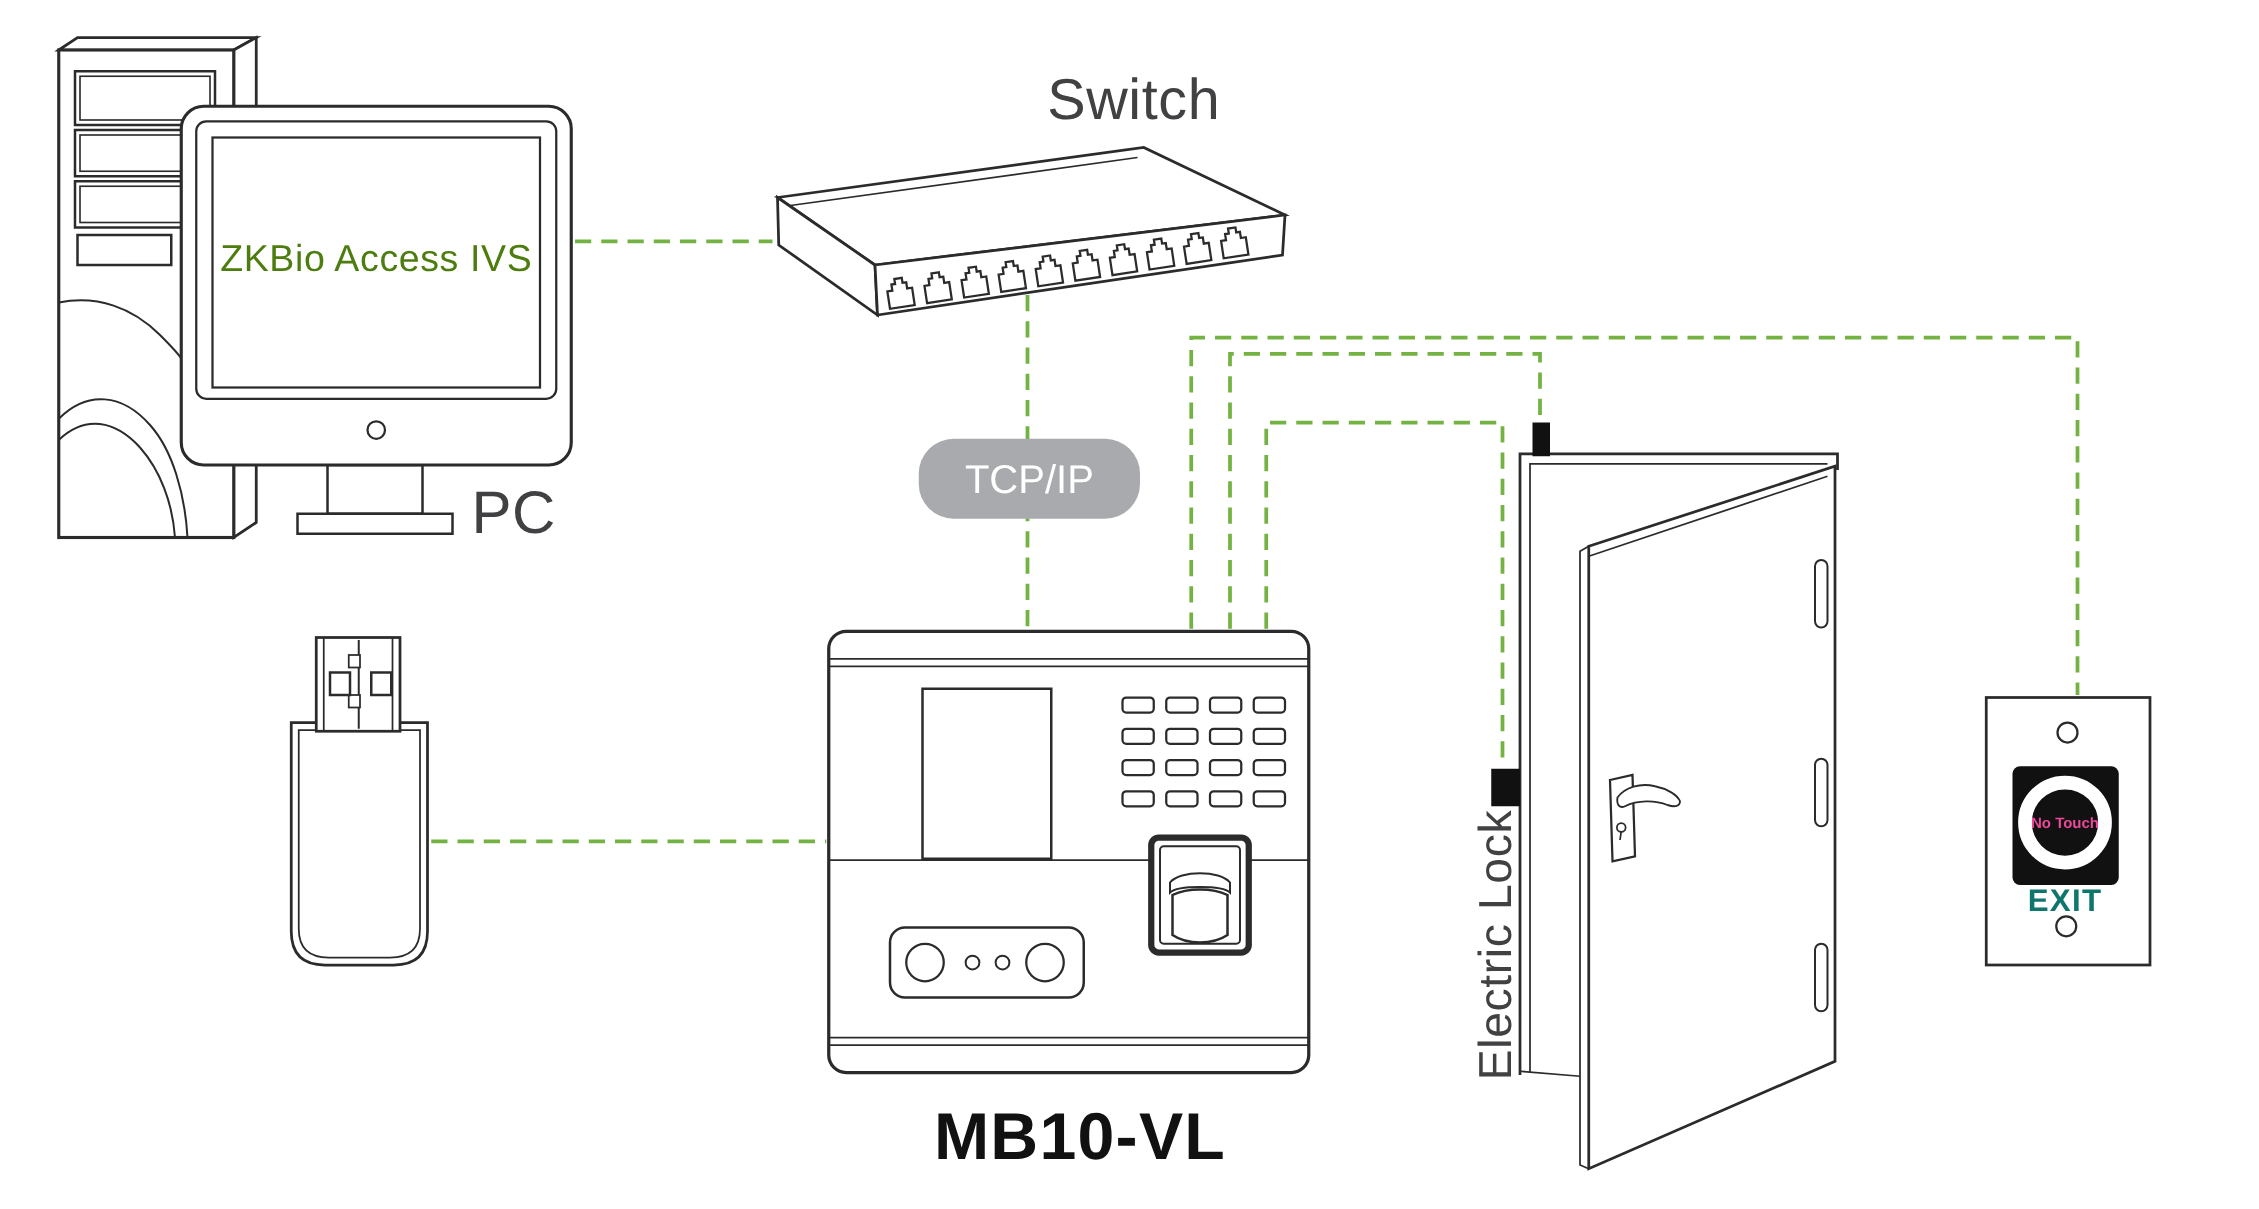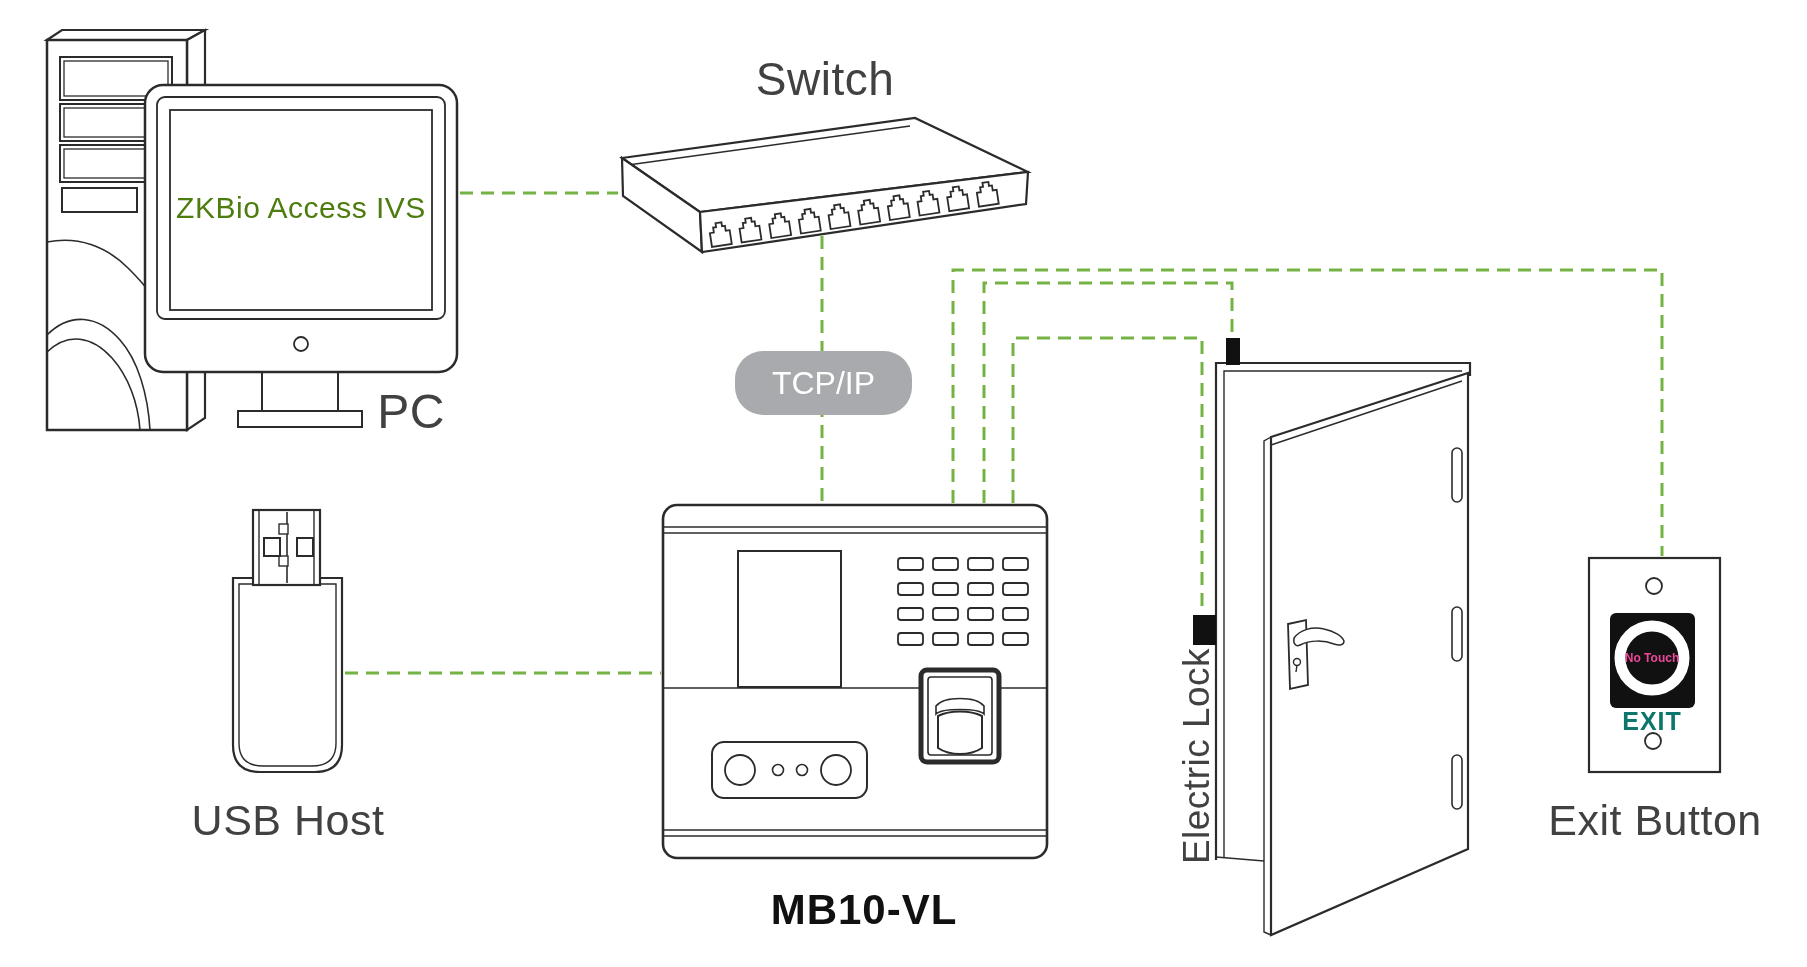--- a/index.html
+++ b/index.html
@@ -20,21 +20,21 @@
     transform:translate(-50%,-50%);
     letter-spacing:0.5px;
   }
   .screen-text{font-size:30px;color:#4d7c0f;}
   .pc-label{font-size:48px;}
   .switch-label{font-size:46px;}
   .usb-label{font-size:43px;}
   .door-sensor-label{font-size:37px;transform:translate(0,-50%);}
   .exit-button-label{font-size:43px;}
   .electric-lock-label{font-size:37px;transform:translate(-50%,-50%) rotate(-90deg);}
-  .mb10-label{font-size:42px;font-weight:700;color:#111111;letter-spacing:1px;}
+  .mb10-label{font-size:53px;font-weight:700;color:#111111;letter-spacing:1px;}
   .tcpip-pill{
     position:absolute;z-index:2;
     left:735px;top:351px;width:177px;height:64px;
     background:#a8aaad;border-radius:28px;
     display:flex;align-items:center;justify-content:center;
     color:#ffffff;font-size:32px;font-weight:400;
     font-family:"Liberation Sans", sans-serif;
   }
   .no-touch{
     position:absolute;z-index:3;
@@ -190,32 +190,30 @@
       <circle cx="1653" cy="741" r="8" stroke-width="1.8"></circle>
       <rect x="1610" y="613" width="85" height="95" rx="6" fill="#111111" stroke="none"></rect>
       <circle cx="1652" cy="658" r="32" fill="none" stroke="#ffffff" stroke-width="11"></circle>
     </g>
   </svg>
 
   <div class="label screen-text" style="left:301px;top:208px;">ZKBio Access IVS</div>
 
   <div class="label pc-label" style="left:411px;top:411px;">PC</div>
 
-  <div class="label switch-label" style="left:825px;top:79px;">Switch</div>
+  <div class="label switch-label" style="left:907px;top:79px;">Switch</div>
 
   <div class="tcpip-pill">
     <span>TCP/IP</span>
   </div>
 
-  <div class="label usb-label" style="left:288px;top:820px;">USB Host</div>
 
   <div class="label mb10-label" style="left:864px;top:910px;">MB10-VL</div>
 
 
   <div class="label electric-lock-label" style="left:1197px;top:756px;">Electric Lock</div>
 
   <div class="no-touch">No Touch</div>
 
   <div class="exit-word">EXIT</div>
 
-  <div class="label exit-button-label" style="left:1655px;top:820px;">Exit Button</div>
 
 </div>
 
 </body></html>

